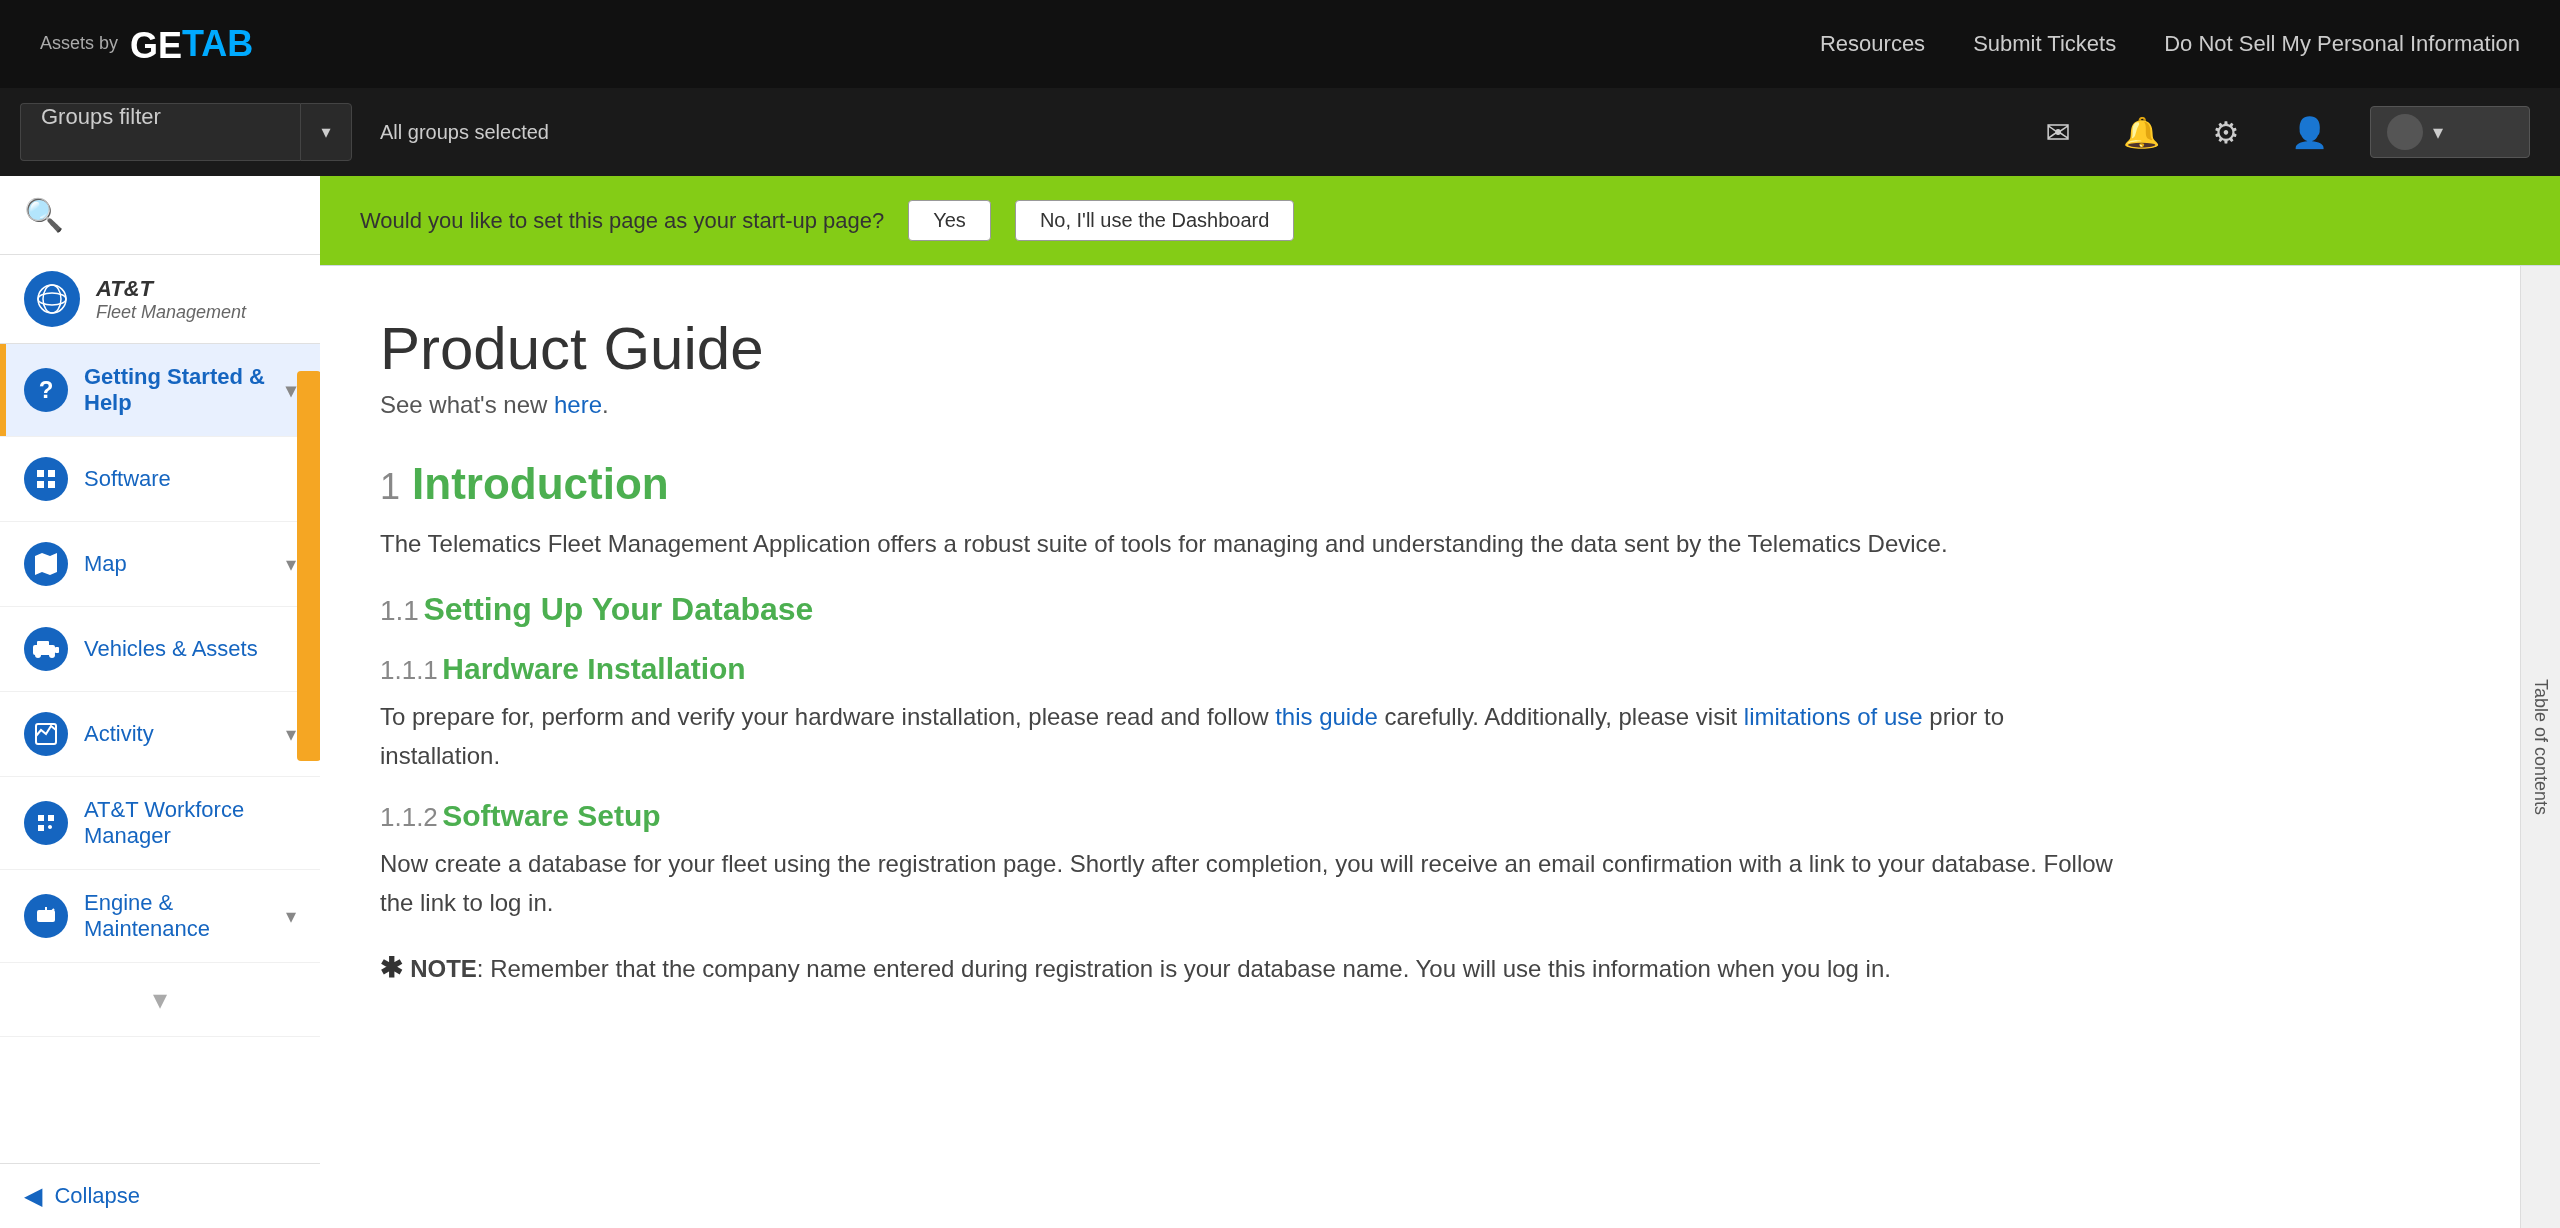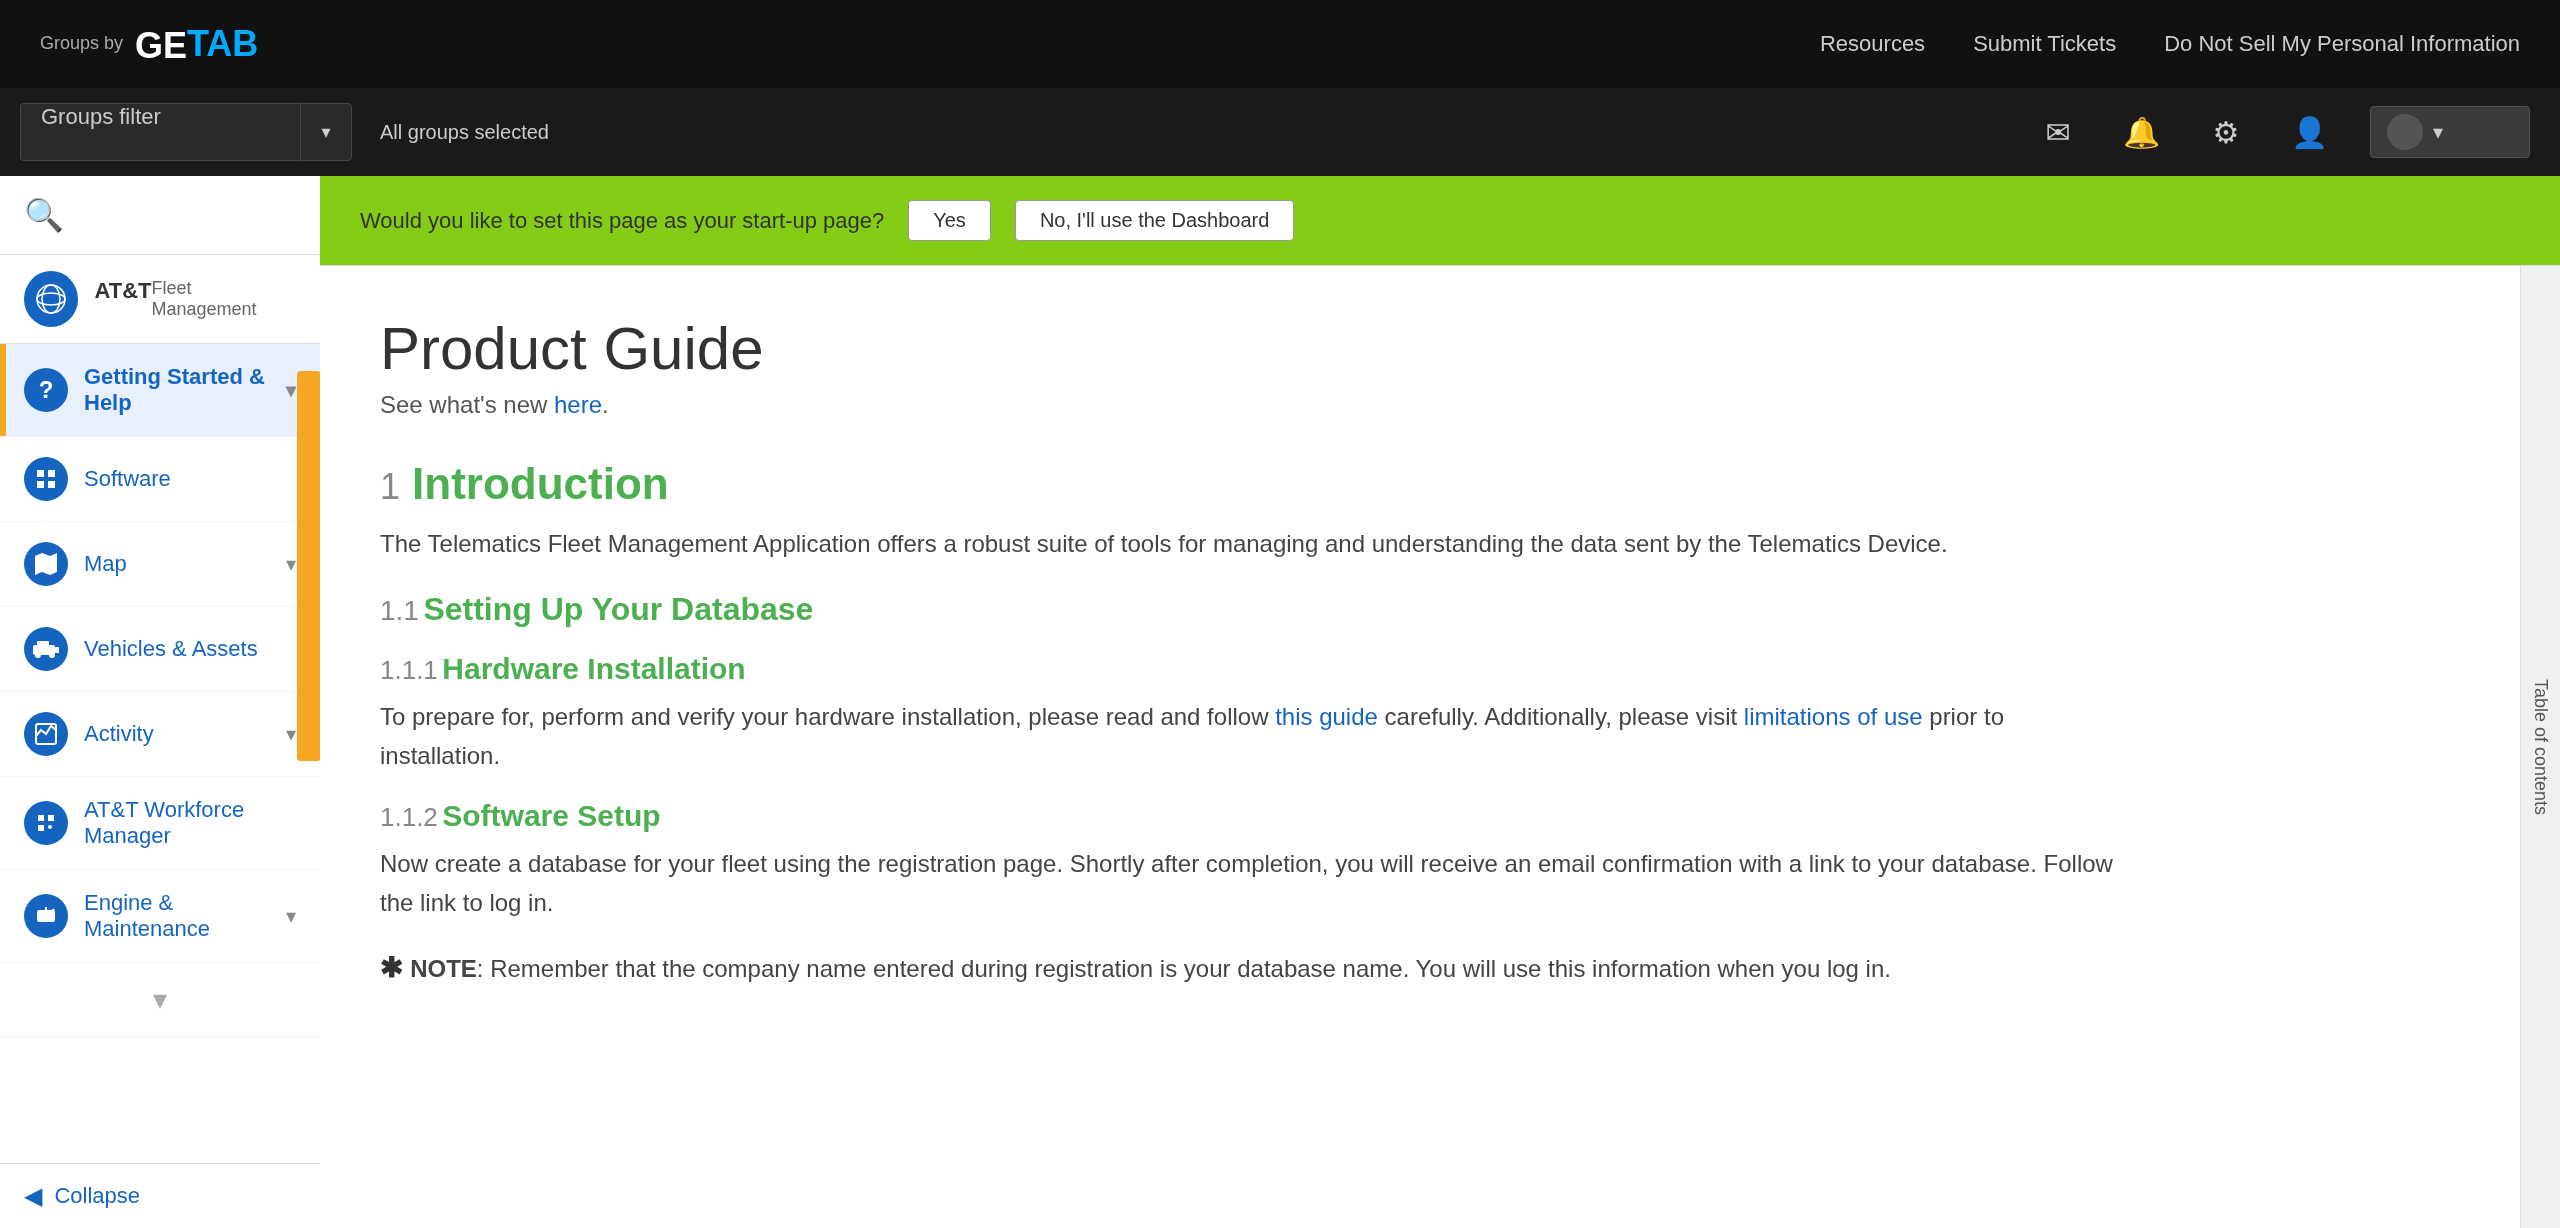--- a/index.html
+++ b/index.html
@@ -147,21 +147,22 @@
       border-radius: 50%;
       display: flex;
       align-items: center;
       justify-content: center;
       color: white;
       font-size: 20px;
       font-weight: bold;
     }
     .sidebar-company {
       display: flex;
-      flex-direction: row;
+      flex-direction: column;
+      font-style: italic;
     }
     .sidebar-company-name {
       font-size: 22px;
       font-weight: bold;
       color: #333;
     }
     .sidebar-company-sub {
       font-size: 18px;
       color: #666;
     }
@@ -370,21 +371,21 @@
     .content-scroll::-webkit-scrollbar { width: 16px; }
     .content-scroll::-webkit-scrollbar-track { background: #f0f0f0; }
     .content-scroll::-webkit-scrollbar-thumb { background: #bbb; border-radius: 8px; }
   </style>
 </head>
 <body>
 
 <div class="top-nav">
   <div class="top-nav-left">
     <div style="display:flex;flex-direction:column;align-items:center;margin-right:12px;">
-      <span style="color:#aaa;font-size:18px;line-height:1.1;">Groups
+      <span style="color:#aaa;font-size:18px;line-height:1.1;">Assets
 by</span>
     </div>
     <div style="display:flex;align-items:center;gap:0;">
       <svg width="52" height="44" viewBox="0 0 52 44">
         <rect x="0" y="0" width="52" height="44" fill="none"></rect>
         <text x="0" y="36" font-size="36" font-weight="bold" fill="white" font-family="Arial">GEO</text>
       </svg>
       <span style="font-size:36px;font-weight:bold;color:#00aaff;font-family:Arial;">TAB</span>
     </div>
   </div>

